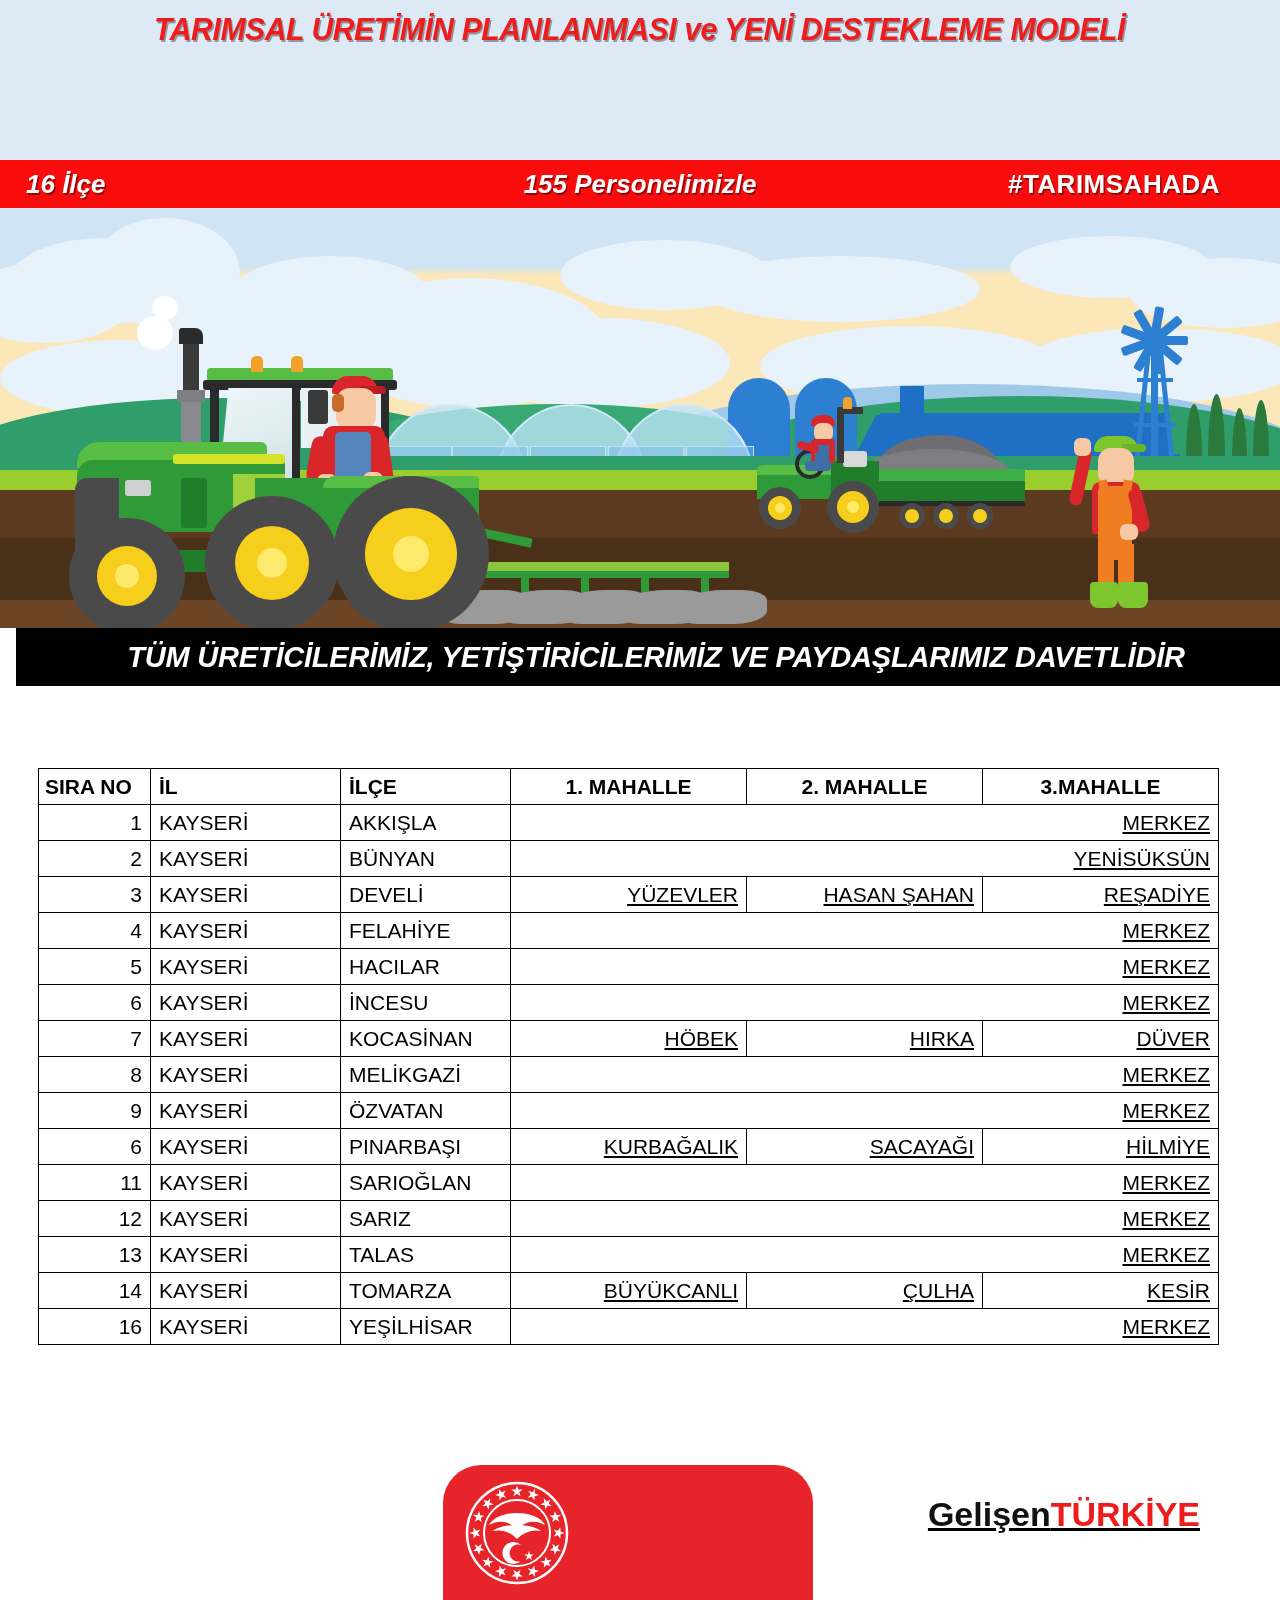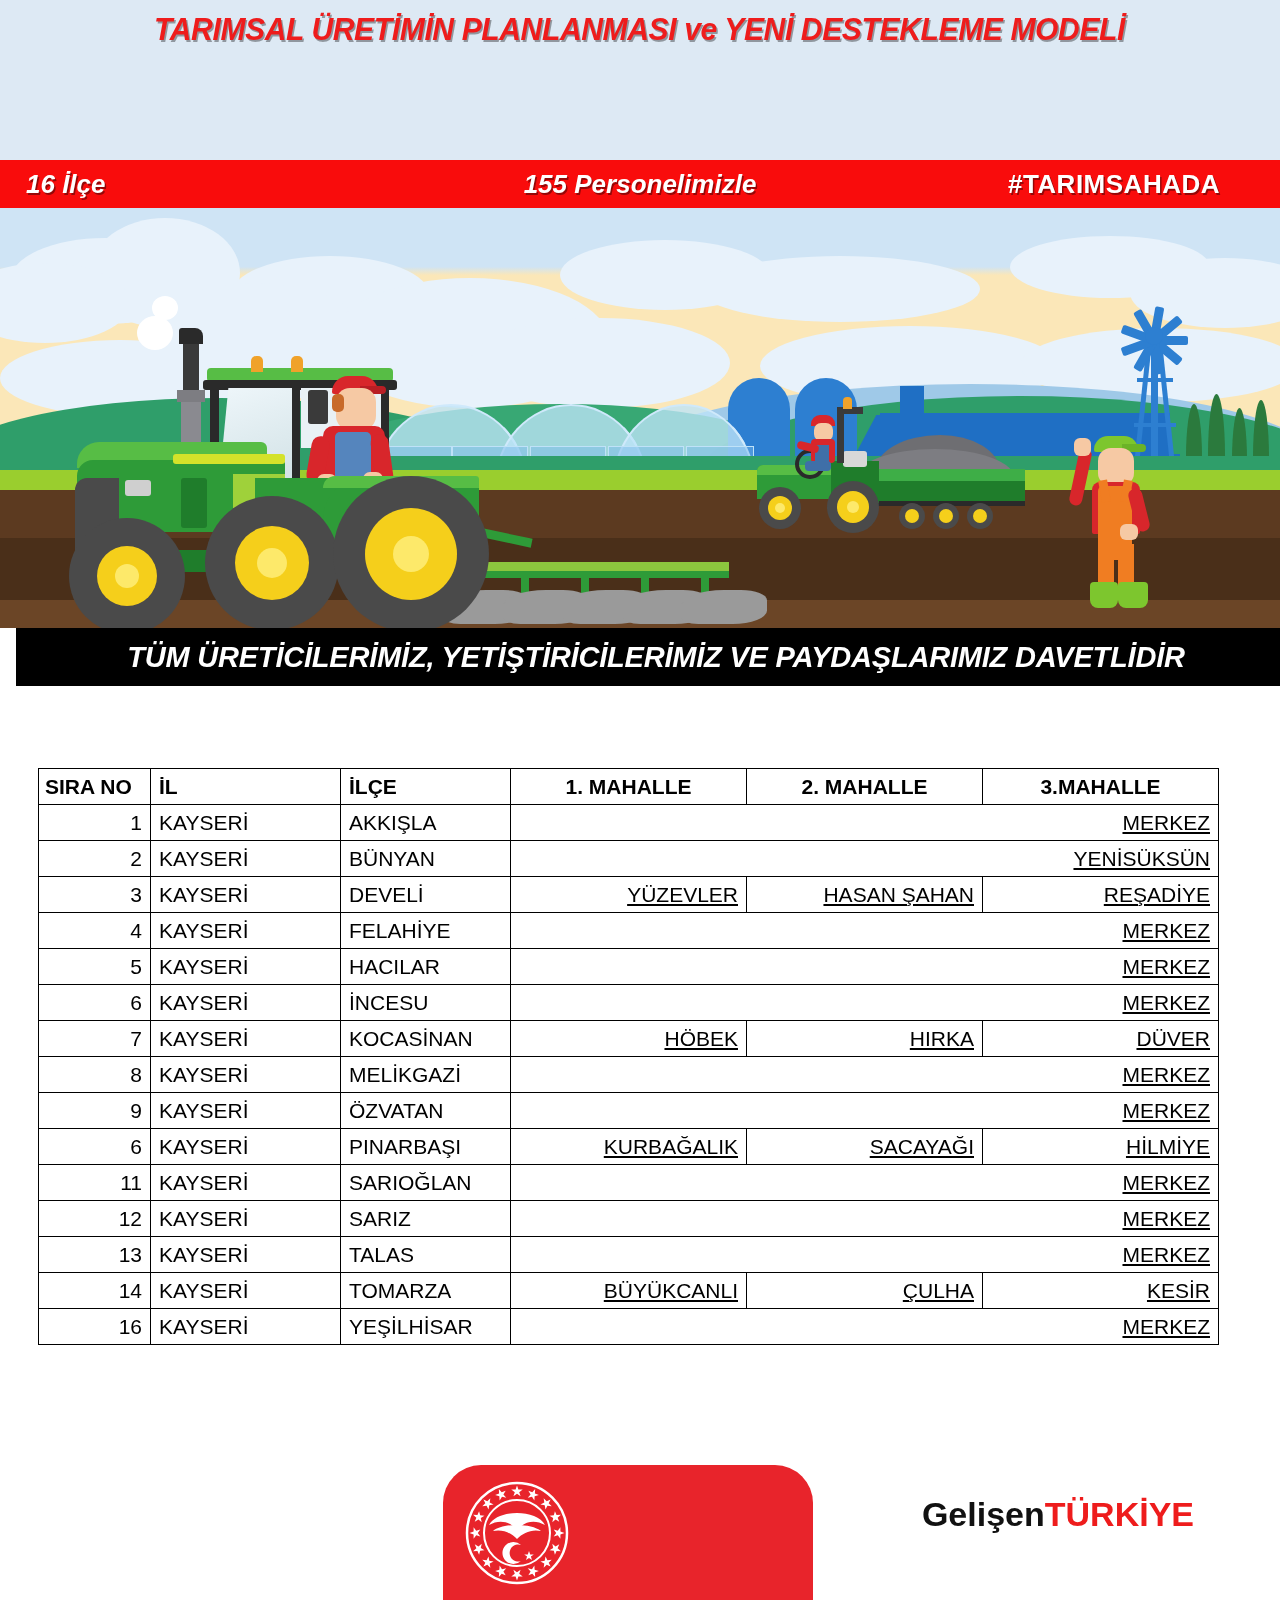--- a/index.html
+++ b/index.html
@@ -136,21 +136,21 @@
   td.mah{text-align:right;text-decoration:underline;}
   table.meet th.c-sira, table.meet th.c-il, table.meet th.c-ilce{text-align:left;}
   table.meet th.c-sira{text-align:left;padding-left:6px;}
 
   
   .footer{position:absolute;left:0;top:1455px;width:1280px;height:145px;}
   .slogan{position:absolute;font-size:34px;font-weight:bold;white-space:nowrap;top:40px;}
   .slogan .blk{color:#111;}
   .slogan .red{color:#ee1c1c;}
   .slogan-left{left:75px;}
-  .slogan-right{right:86px;}
+  .slogan-right{right:80px;text-decoration:underline;}
 
   .emblem-card{
     position:absolute;left:443px;top:10px;width:370px;height:135px;
     background:#e8242b;
     border-radius:38px 38px 0 0;
     display:flex;align-items:center;
   }
   .emblem-seal{position:relative;width:104px;height:104px;margin-left:22px;flex:0 0 auto;}
   .emblem-txt{color:#fff;font-size:19px;font-weight:bold;line-height:1.24;margin-left:12px;letter-spacing:.2px;}
   .emblem-txt div{white-space:nowrap;}

